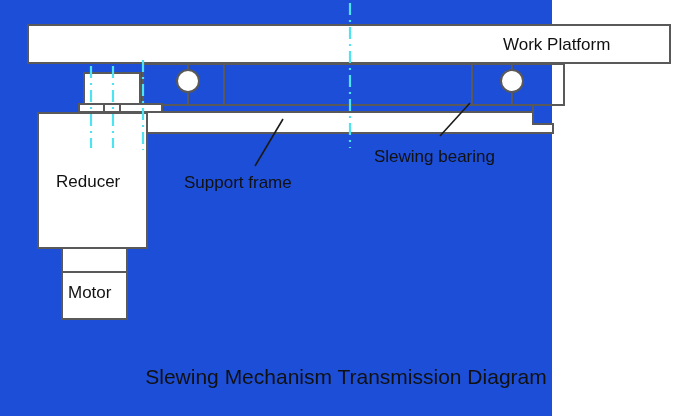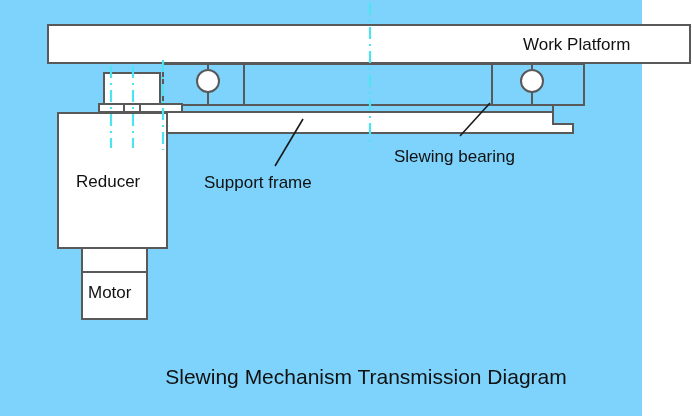--- a/index.html
+++ b/index.html
@@ -8,24 +8,23 @@
     background: #ffffff;
   }
   body {
     width: 692px;
     height: 416px;
     font-family: "Liberation Sans", sans-serif;
     overflow: hidden;
   }
   #diagram-root {
     position: relative;
-    width: 622px;
+    width: 552px;
     height: 416px;
-    background: #7dd3fc;
-    padding-left: 20px;
+    background: #1d4ed8;
   }
   svg#mech-svg {
     display: block;
     width: 692px;
     height: 416px;
   }
   .part-outline {
     fill: #ffffff;
     stroke: #595959;
     stroke-width: 2;

